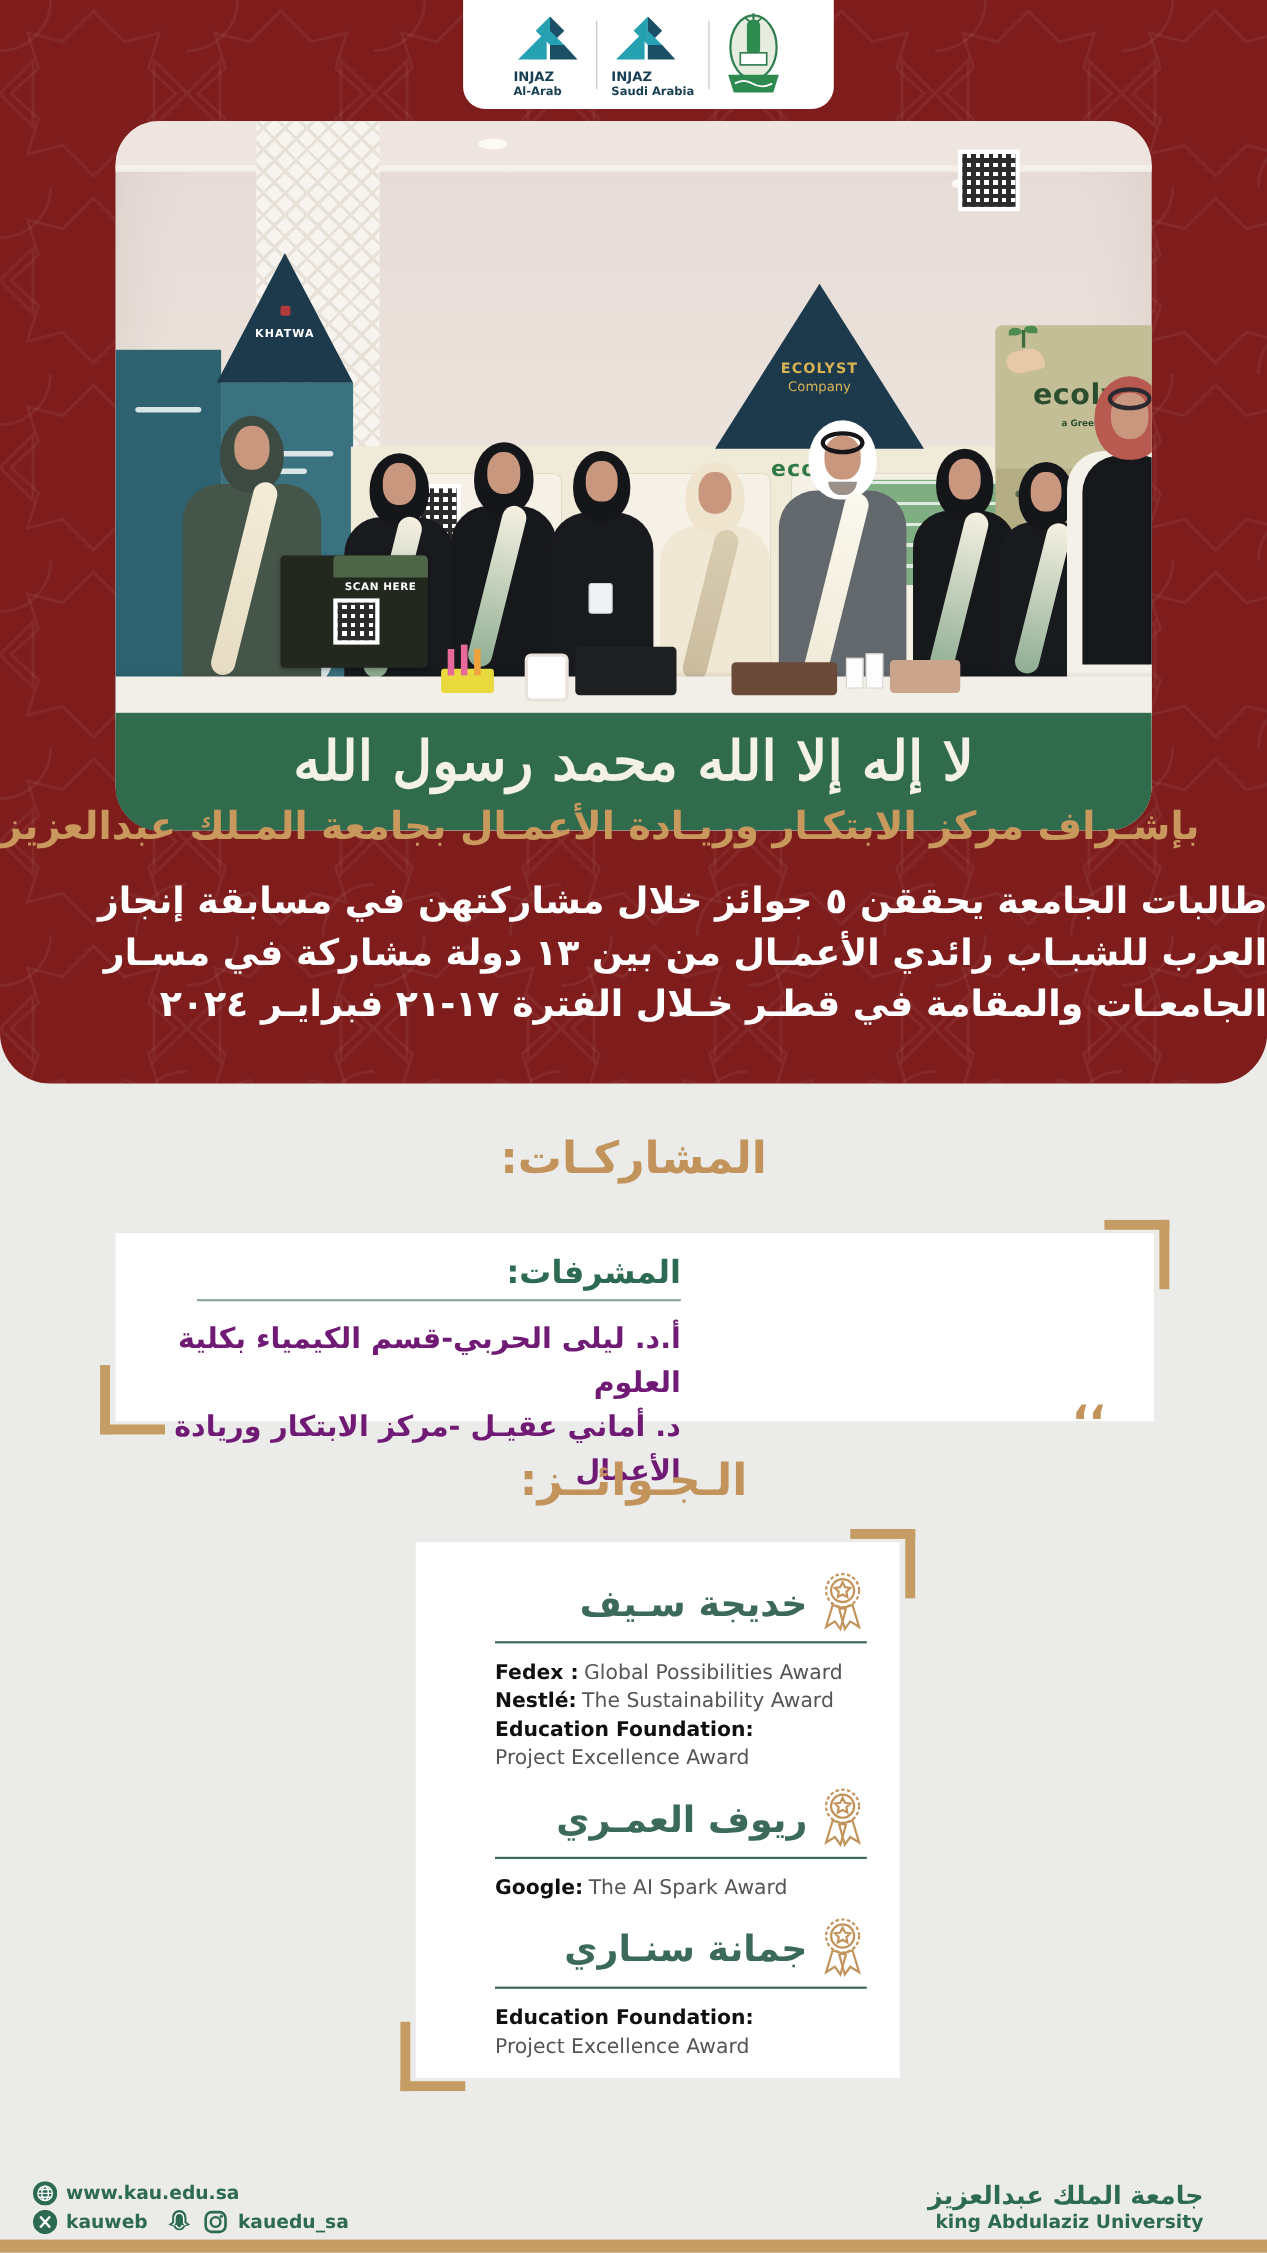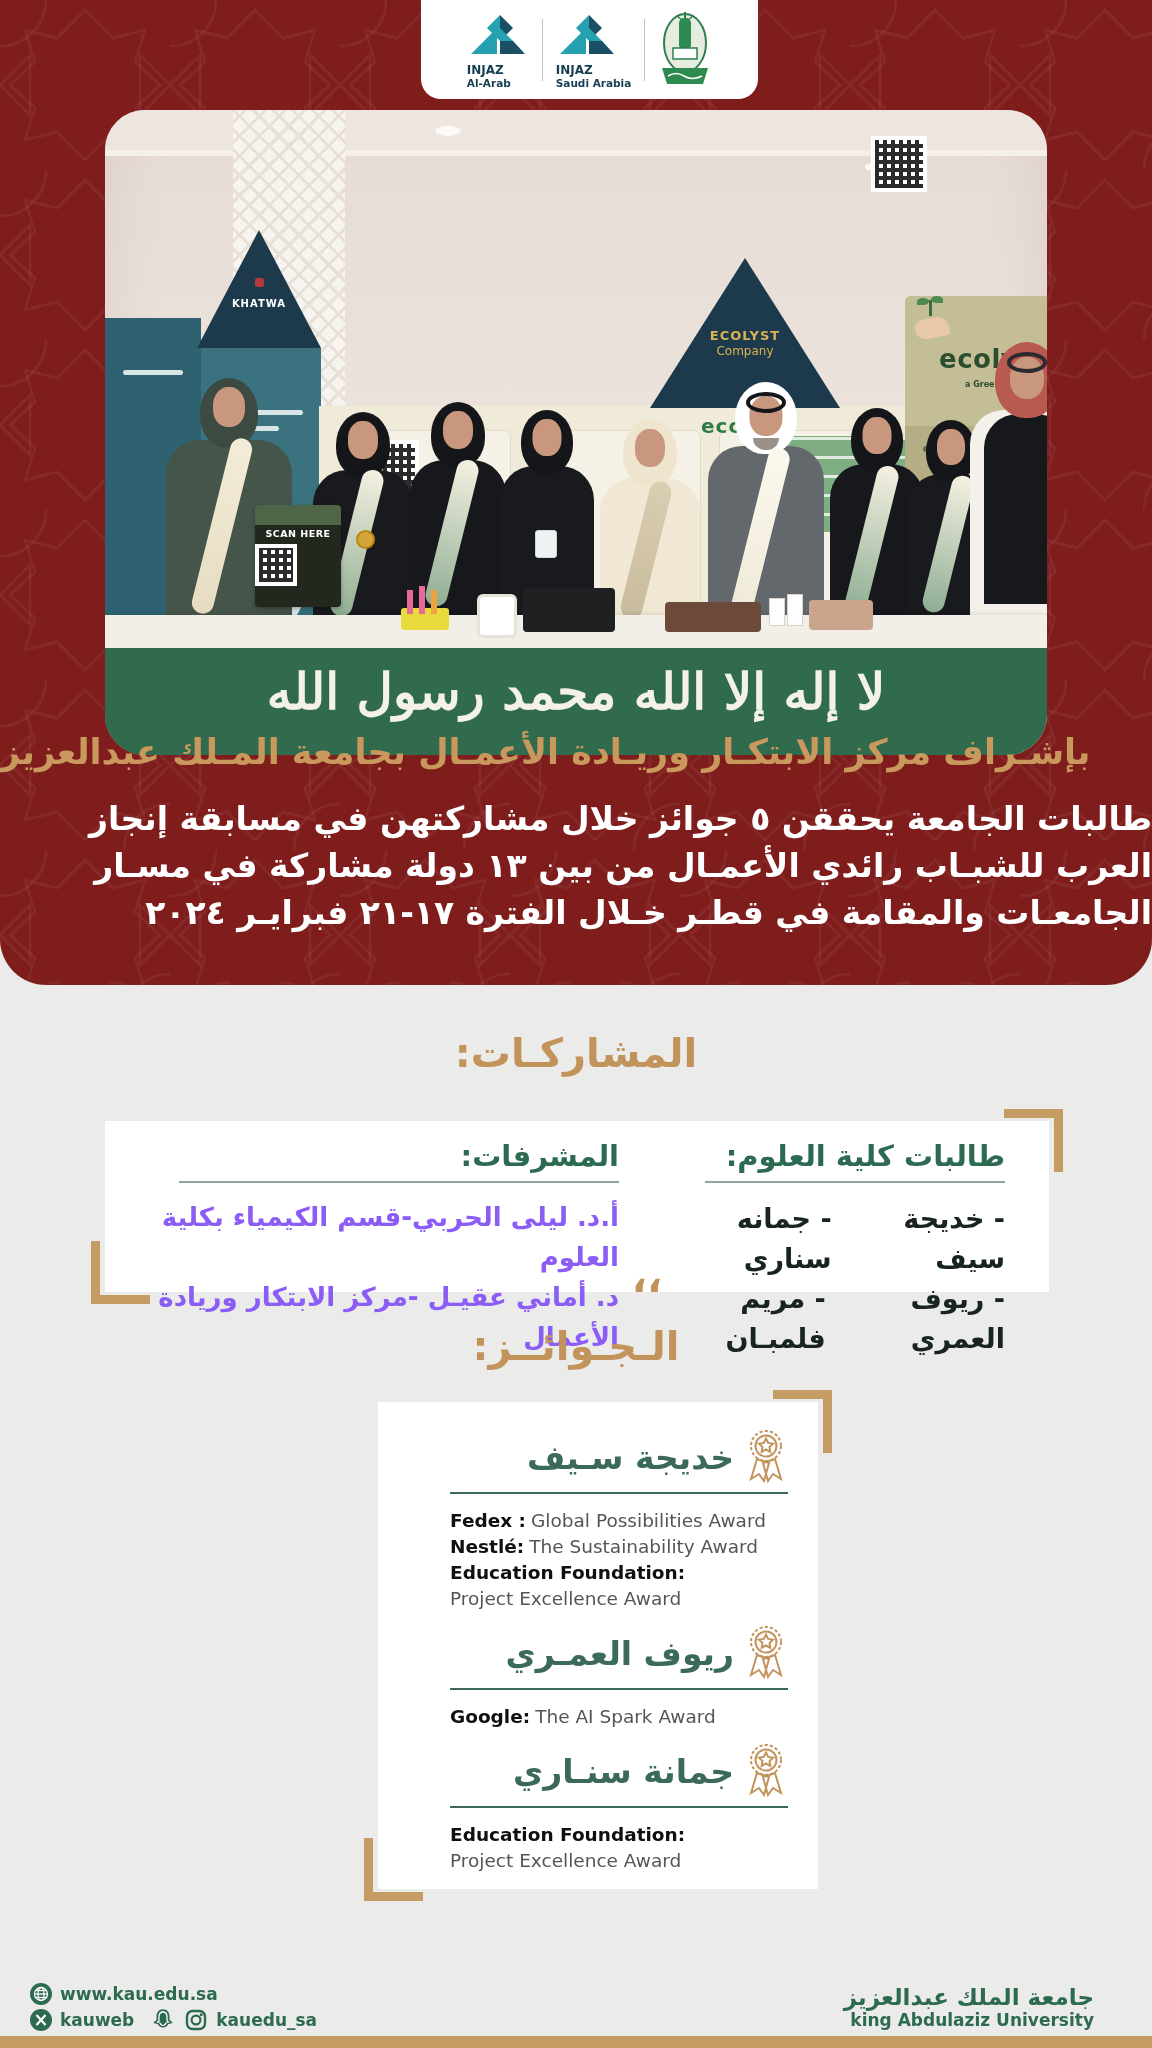--- a/index.html
+++ b/index.html
@@ -71,21 +71,21 @@
   .lanyard{position:absolute;width:20px;height:26px;background:#eef2f2;border-radius:3px;z-index:6;border:1px solid #cfd6d6;}
   .agal{position:absolute;left:50%;transform:translateX(-50%);top:10px;width:32px;height:13px;border:4px solid #15151a;border-radius:50%;z-index:7;}
   .beard{position:absolute;left:50%;transform:translateX(-50%);bottom:4px;width:26px;height:12px;background:#9b9188;border-radius:0 0 12px 12px;z-index:6;}
 
   
   .tbl-white{position:absolute;left:0;top:505px;width:942px;height:40px;background:#f2efe8;z-index:5;box-shadow:0 -2px 4px rgba(0,0,0,.08);}
   .tbl-green{position:absolute;left:0;top:538px;width:942px;height:107px;background:#2f6b4c;z-index:6;}
   .callig{position:absolute;left:0;top:552px;width:942px;text-align:center;color:#f4f1e8;font-size:50px;font-weight:bold;z-index:7;
     font-family:"DejaVu Serif","Liberation Serif",serif;}
   .item{position:absolute;z-index:6;}
-  .scanp{position:absolute;left:150px;top:395px;width:86px;height:102px;background:#23281f;border-radius:4px;z-index:7;box-shadow:0 2px 4px rgba(0,0,0,.3);}
+  .scanp{position:absolute;left:150px;top:395px;width:86px;height:102px;background:#23281f;border-radius:4px;z-index:7;box-shadow:0 2px 4px rgba(0,0,0,.3);padding-left:48px;}
   .scanp .band{height:20px;background:#4e6647;border-radius:4px 4px 0 0;}
   .scanp .slabel{color:#fff;font-size:9.5px;font-weight:bold;text-align:center;margin-top:3px;letter-spacing:.5px;}
   .scanp .sqr{width:42px;height:42px;margin:5px auto 0;}
 
   
   .supervision{position:absolute;left:0;top:732px;width:1152px;text-align:left;z-index:3;
     color:#c9985c;font-size:35px;font-weight:bold;}
   .headline{position:absolute;left:0;top:795px;width:1152px;text-align:right;z-index:3;
     color:#ffffff;font-size:33px;font-weight:bold;line-height:47px;}
 
@@ -97,21 +97,21 @@
   .crn-bl{border-bottom:9px solid #c59c63;border-left:9px solid #c59c63;bottom:-12px;left:-14px;}
 
   .part-card{left:105px;top:1121px;width:944px;height:171px;}
   .part-inner{display:flex;justify-content:space-between;padding:18px 44px 0 44px;}
   .col-h{color:#2d6a52;font-size:29px;font-weight:bold;}
   .u-line{height:2px;background:#8fa79a;margin-top:8px;}
   .students{width:330px;}
   .supervisors{width:470px;}
   .name-rows{margin-top:16px;font-size:27px;font-weight:bold;color:#18241f;line-height:40px;}
   .name-row{display:flex;gap:26px;}
-  .sup-rows{margin-top:14px;font-size:26px;font-weight:bold;color:#8b5cf6;line-height:40px;}
+  .sup-rows{margin-top:14px;font-size:26px;font-weight:bold;color:#701a75;line-height:40px;}
   .quotemark{align-self:center;margin-top:58px;color:#c2945c;font-size:40px;font-weight:bold;}
 
   .awards-card{left:378px;top:1402px;width:440px;height:487px;}
   .aw-inner{padding:24px 30px 0 58px;margin-left:14px;}
   .aw-name-row{display:flex;align-items:center;gap:10px;justify-content:flex-start;}
   .aw-name{color:#3b6a5a;font-size:33px;font-weight:bold;}
   .aw-underline{width:338px;height:2px;background:#3b6a5a;margin:4px 0 14px 0;}
   .aw-line{margin:0;font-size:18.5px;line-height:26px;color:#555;}
   .aw-line strong{color:#101010;margin-right:5px;}
   .aw-line strong:empty{margin-right:0;}
@@ -331,34 +331,20 @@
     <div>الجامعـات والمقامة في قطـر خـلال الفترة ١٧-٢١ فبرايـر ٢٠٢٤</div>
   </div>
 </div>
 
 <h2 class="sec-title" style="top:1030px;margin:0;" dir="rtl">المشاركـات:</h2>
 
 <div class="card part-card">
   <div class="crn crn-tr"></div>
   <div class="crn crn-bl"></div>
   <div class="part-inner" dir="rtl">
-    <div class="students">
-      <div class="col-h">طالبات كلية العلوم:</div>
-      <div class="u-line" style="width:300px;"></div>
-      <div class="name-rows">
-        <div class="name-row">
-          <span>- خديجة سيف</span>
-          <span>- جمانه سناري</span>
-        </div>
-        <div class="name-row">
-          <span>- ريوف العمري</span>
-          <span>- مريم فلمبـان</span>
-        </div>
-      </div>
-    </div>
     <div class="quotemark">،،</div>
     <div class="supervisors">
       <div class="col-h">المشرفات:</div>
       <div class="u-line" style="width:440px;"></div>
       <div class="sup-rows">
         <div>أ.د. ليلى الحربي-قسم الكيمياء بكلية العلوم</div>
         <div>د. أماني عقيـل -مركز الابتكار وريادة الأعمال</div>
       </div>
     </div>
   </div>

